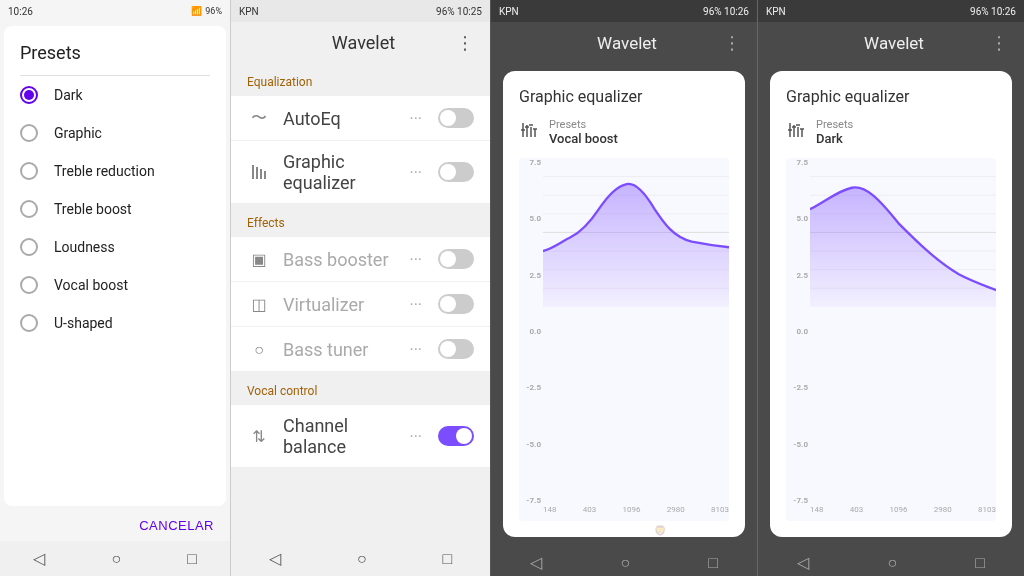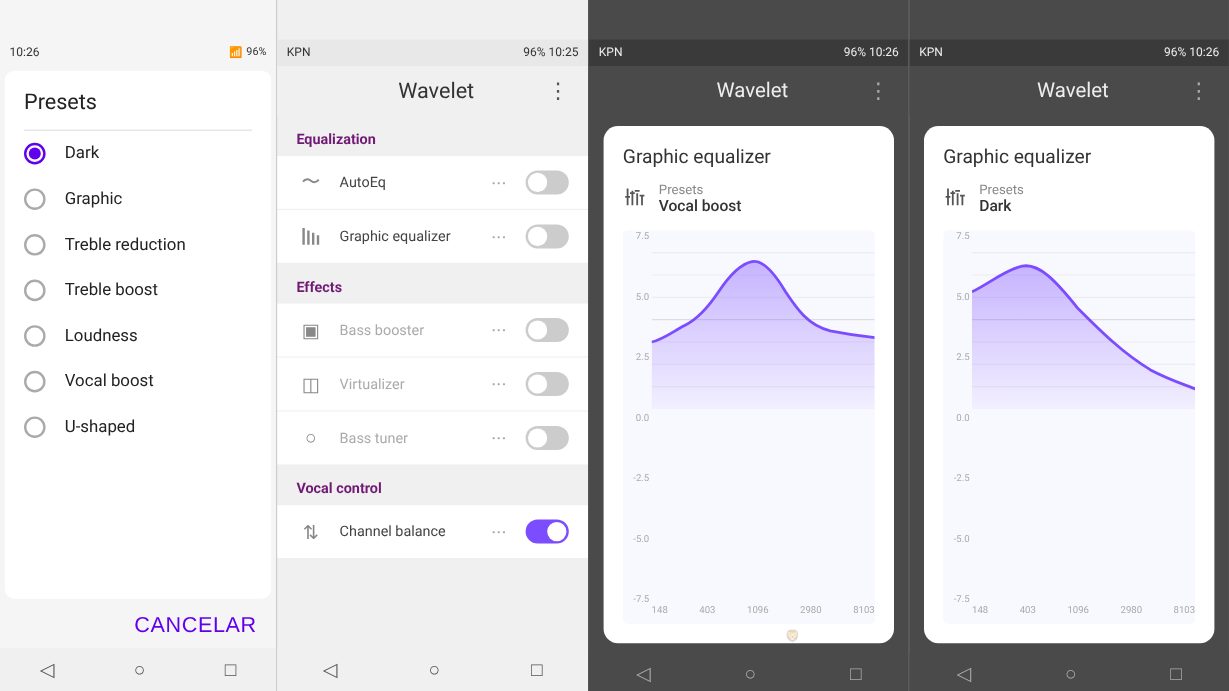--- a/index.html
+++ b/index.html
@@ -25,21 +25,20 @@
     .status-bar {
       height: 22px;
       background: #f5f5f5;
       display: flex;
       align-items: center;
       justify-content: space-between;
       padding: 0 8px;
       font-size: 10px;
       color: #333;
       flex-shrink: 0;
-      margin-top: 33px;
     }
     .status-bar-dark {
       background: #3a3a3a;
       color: #eee;
     }
     .status-icons { display: flex; gap: 3px; align-items: center; font-size: 9px; }
 
     
     .panel-presets {
       width: 230px;
@@ -91,21 +90,21 @@
       font-size: 14px;
       color: #222;
     }
     .presets-cancel-bar {
       padding: 8px 16px;
       display: flex;
       justify-content: flex-end;
     }
     .cancel-btn {
       color: #6200ee;
-      font-size: 18px;
+      font-size: 13px;
       font-weight: 500;
       text-transform: uppercase;
       letter-spacing: 0.5px;
       cursor: pointer;
       background: none;
       border: none;
       margin-left: 18px;
     }
     .divider-line {
       height: 1px;
@@ -131,22 +130,22 @@
     .wavelet-title {
       font-size: 18px;
       color: #333;
       font-weight: 400;
       flex: 1;
       text-align: center;
     }
     .wavelet-more { color: #555; font-size: 18px; cursor: pointer; }
     .section-label {
       font-size: 12px;
-      font-weight: 700;
-      color: #701a75;
+      font-weight: 400;
+      color: #a16207;
       padding: 12px 16px 6px 16px;
       text-transform: none;
     }
     .setting-row {
       display: flex;
       align-items: center;
       padding: 10px 16px;
       gap: 12px;
       background: white;
       margin: 1px 0;
@@ -155,21 +154,21 @@
       width: 24px;
       height: 24px;
       color: #888;
       display: flex;
       align-items: center;
       justify-content: center;
       font-size: 16px;
     }
     .setting-name {
       flex: 1;
-      font-size: 12px;
+      font-size: 18px;
       color: #444;
     }
     .setting-name.disabled { color: #aaa; }
     .three-dots {
       font-size: 16px;
       color: #aaa;
       cursor: pointer;
       padding: 0 4px;
     }
     .toggle {
@@ -265,20 +264,21 @@
       width: 24px;
       display: flex;
       flex-direction: column;
       justify-content: space-between;
     }
     .eq-y-label {
       font-size: 8px;
       color: #aaa;
       text-align: right;
       padding-right: 2px;
+      font-weight: bold;
     }
     .eq-x-labels {
       position: absolute;
       bottom: 0;
       left: 24px;
       right: 0;
       height: 16px;
       display: flex;
       justify-content: space-between;
     }

